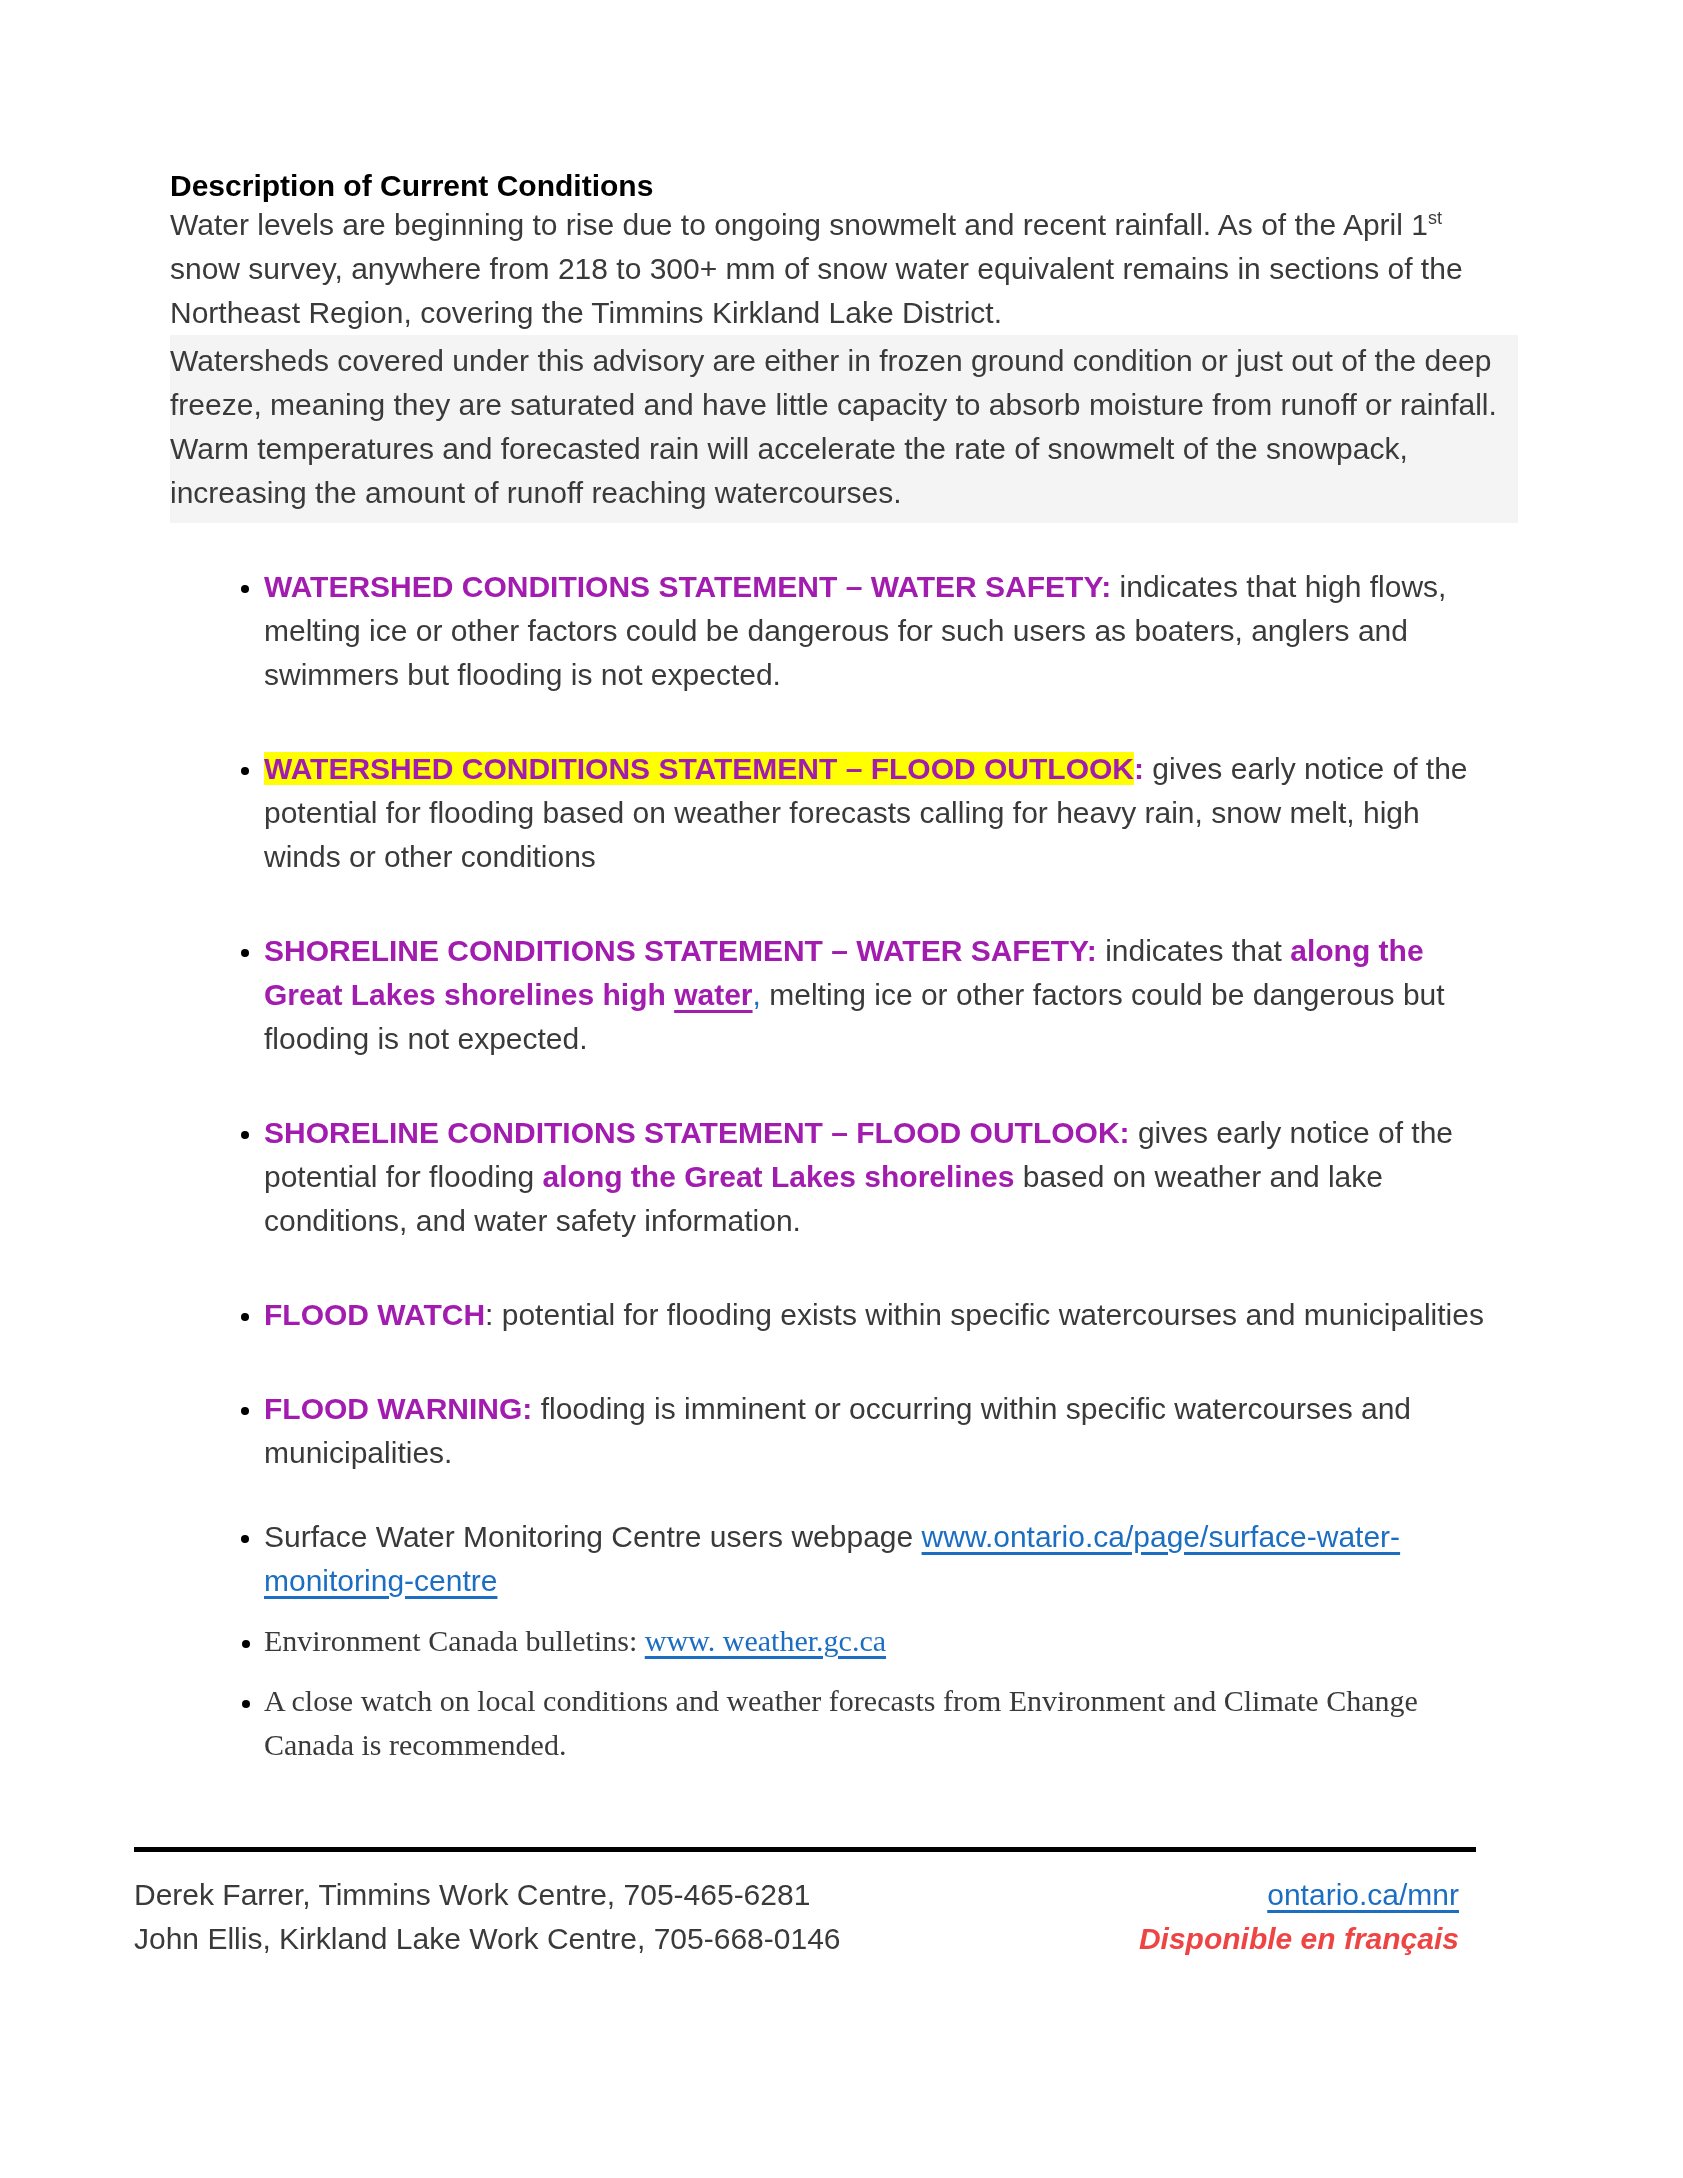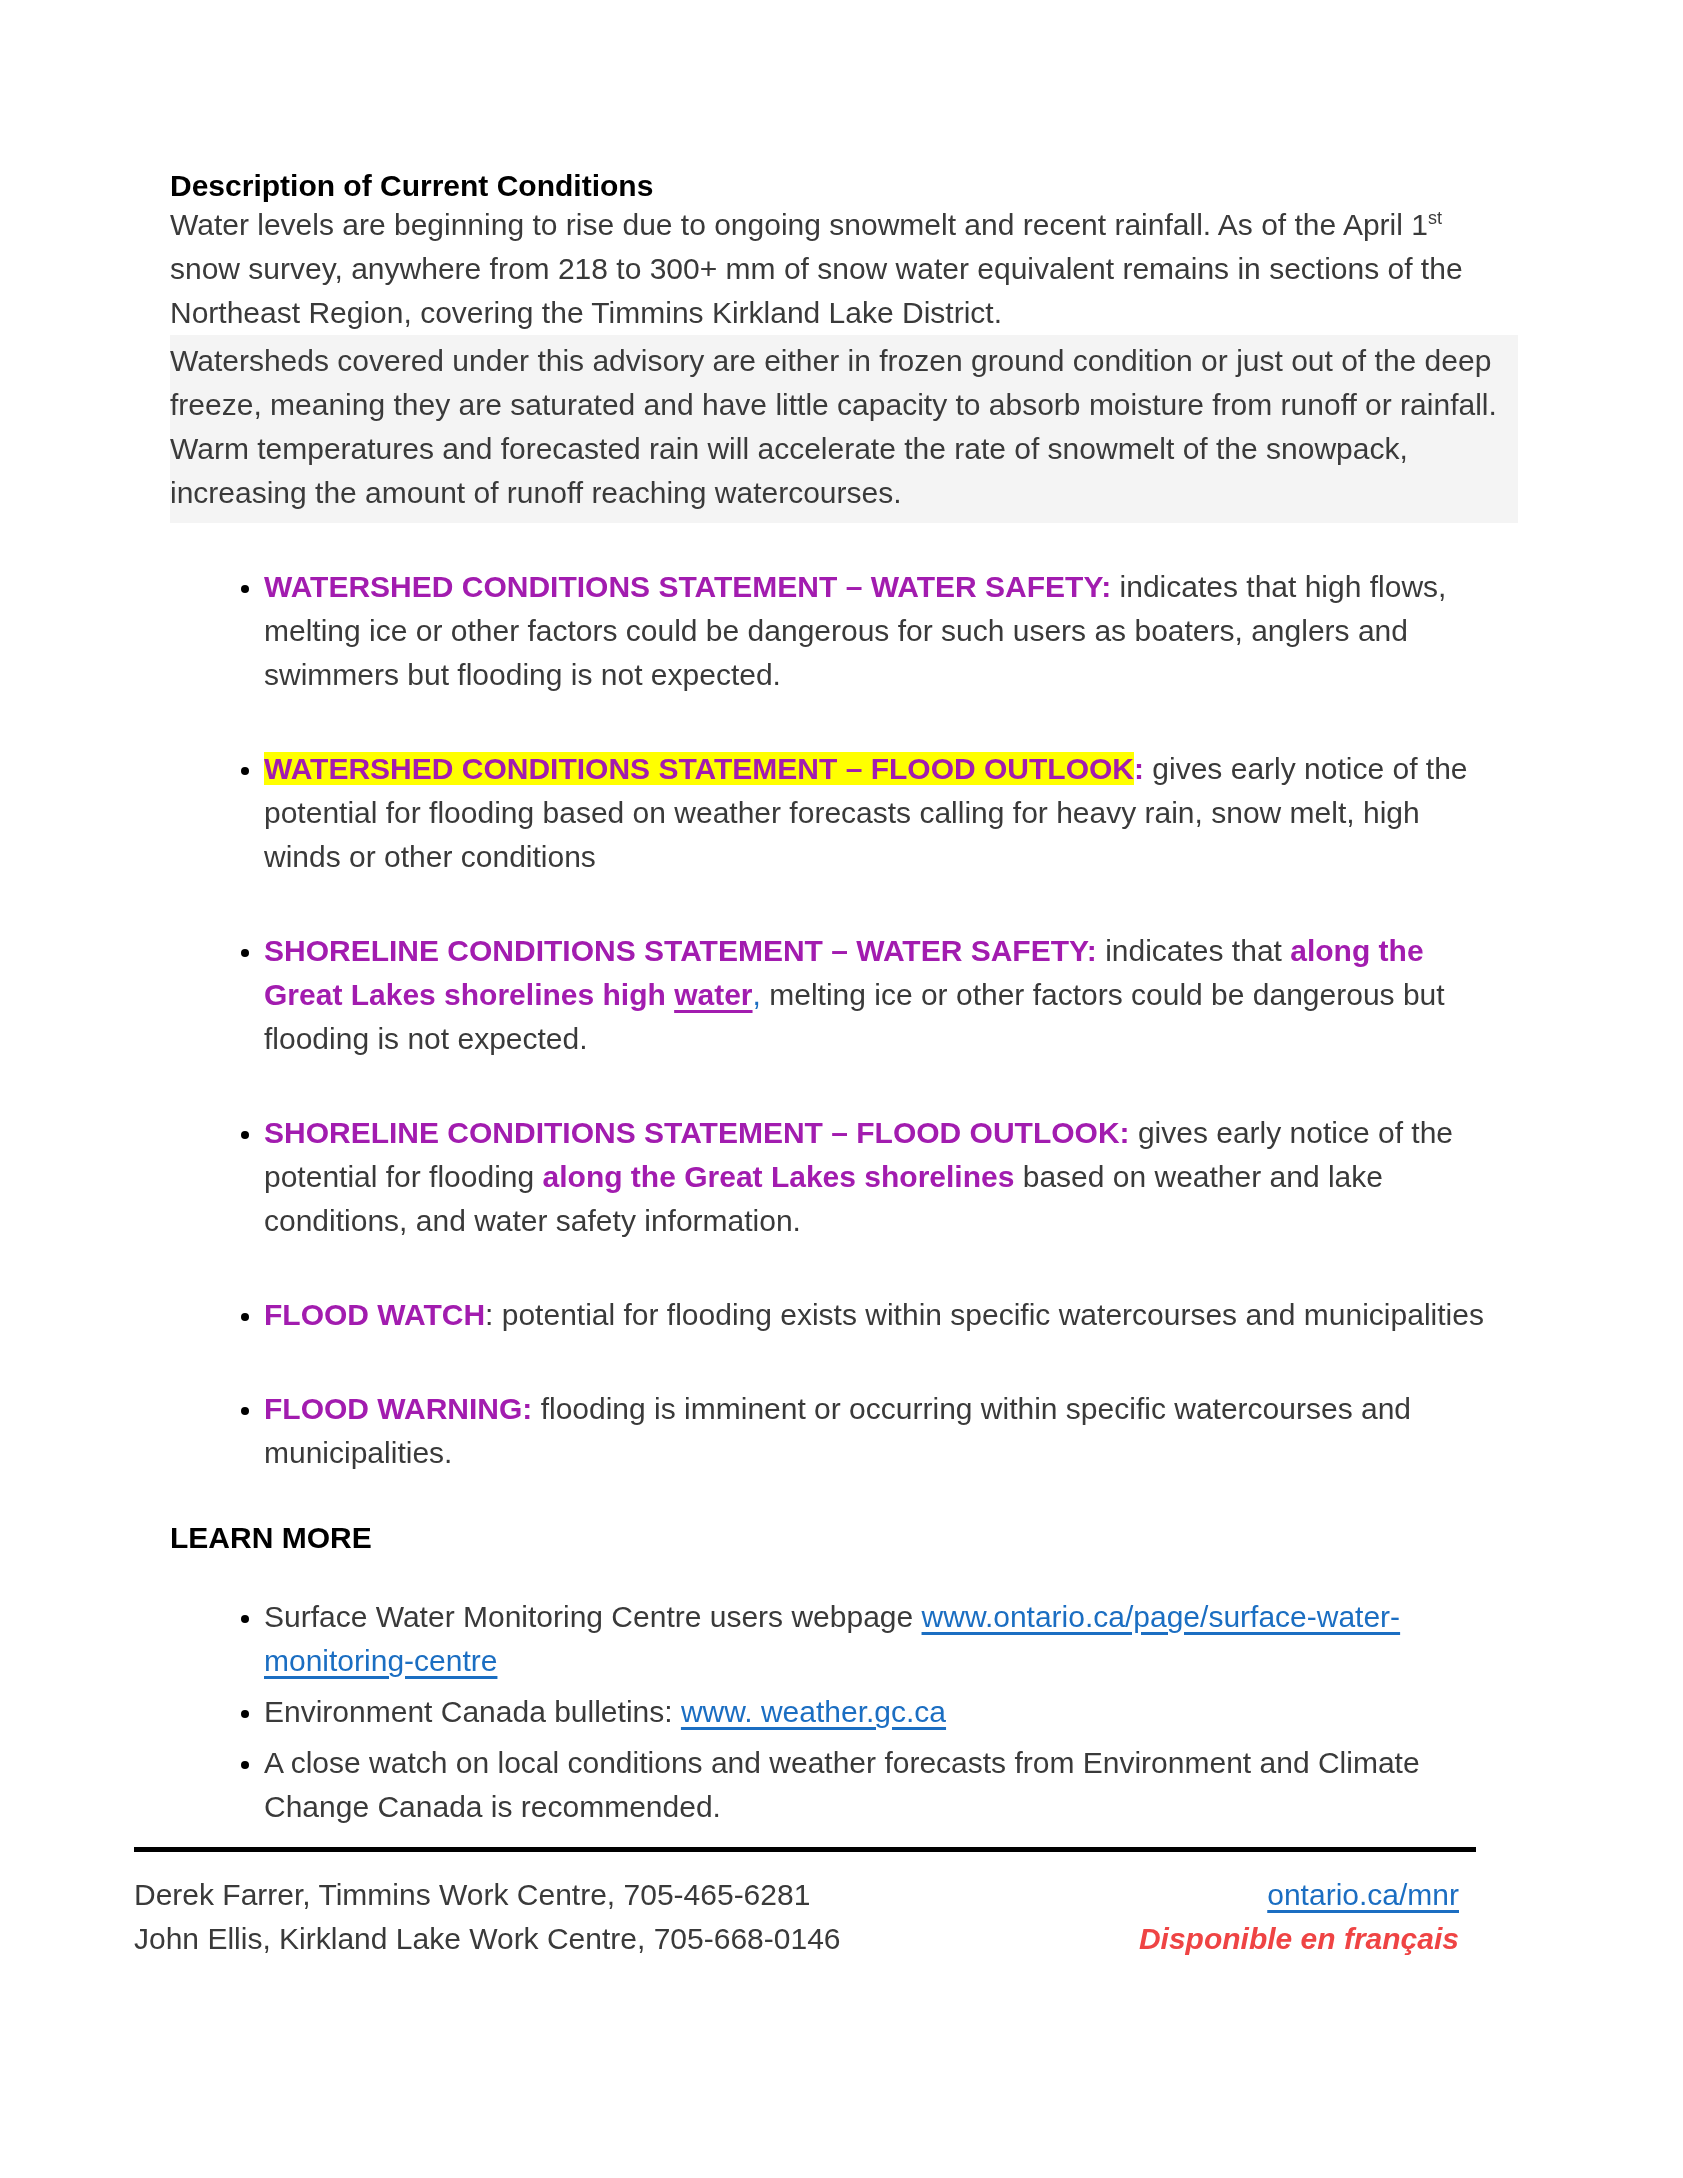--- a/index.html
+++ b/index.html
@@ -48,21 +48,21 @@
   ul.def-list > li {
     margin: 0;
     padding: 0;
   }
   ul.def-list > li + li { margin-top: 50px; }
   ul.learn-list {
     margin: 40px 0 0 0;
     padding: 0 0 0 94px;
   }
   ul.learn-list > li { margin: 0; padding: 0; }
-  ul.learn-list > li + li { margin-top: 7px; }
+  ul.learn-list > li + li { margin-top: 16px; font-family: Liberation Serif, serif; }
   li::marker { color: #000000; font-size: 26px; }
   .bold { font-weight: bold; color: #a21caf; }
   .hl { background: #ffff00; }
   .u { text-decoration: underline; text-decoration-thickness: 3px; text-underline-offset: 5px; }
   .blue { color: #1b6ec2; }
   a.link {
     color: #1b6ec2;
     text-decoration: underline;
     text-underline-offset: 5px;
     cursor: pointer;
@@ -109,21 +109,20 @@
 
       <li><span class="bold">SHORELINE CONDITIONS STATEMENT – WATER SAFETY:</span><span> indicates that </span><span class="bold">along the Great Lakes shorelines high </span><span class="bold u">water</span><span class="blue">,</span><span> melting ice or other factors could be dangerous but flooding is not expected.</span></li>
 
       <li><span class="bold">SHORELINE CONDITIONS STATEMENT – FLOOD OUTLOOK:</span><span> gives early notice of the potential for flooding </span><span class="bold">along the Great Lakes shorelines</span><span> based on weather and lake conditions, and water safety information.</span></li>
 
       <li><span class="bold">FLOOD WATCH</span><span>: potential for flooding exists within specific watercourses and municipalities</span></li>
 
       <li><span class="bold">FLOOD WARNING:</span><span> flooding is imminent or occurring within specific watercourses and municipalities.</span></li>
     </ul>
 
-    <h2 class="h-bold h-learn-more">LEARN MORE</h2>
 
     <ul class="learn-list body-text">
       <li><span>Surface Water Monitoring Centre users webpage </span><a class="link">www.ontario.ca/page/surface-water-monitoring-centre</a></li>
 
       <li><span>Environment Canada bulletins: </span><a class="link">www. weather.gc.ca</a></li>
 
       <li><span>A close watch on local conditions and weather forecasts from Environment and Climate Change Canada is recommended.</span></li>
     </ul>
 
   </div>

